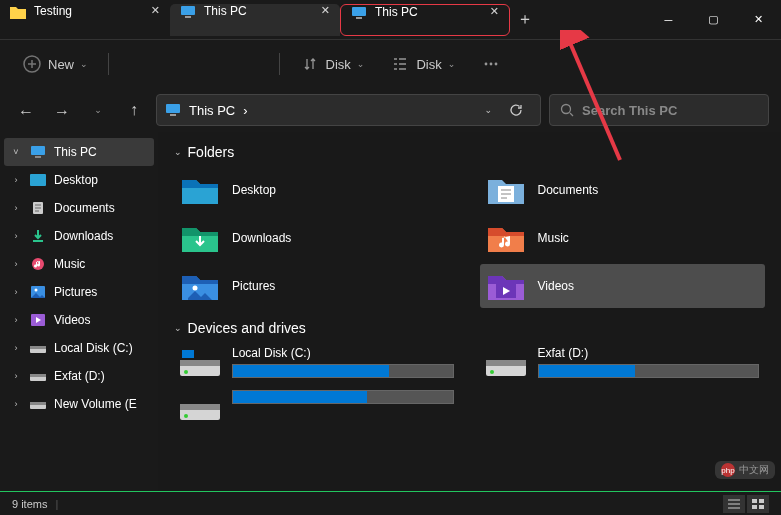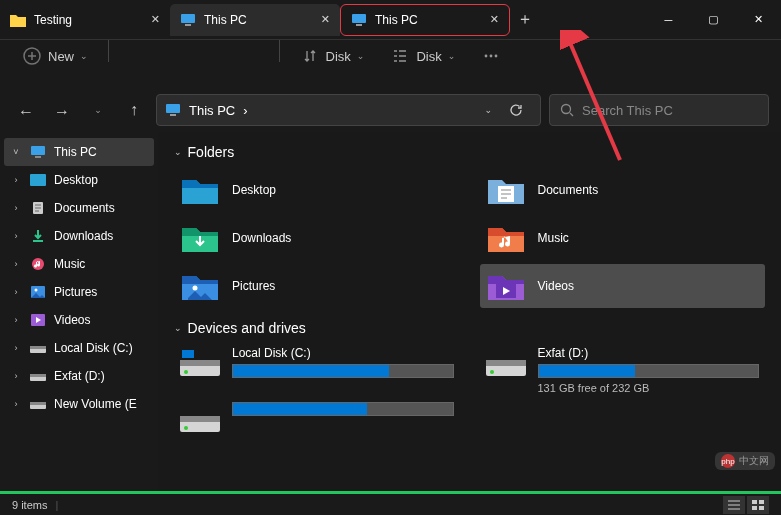--- a/index.html
+++ b/index.html
@@ -1,42 +1,42 @@
 <!DOCTYPE html>
 <html><head>
 <meta charset="utf-8">
 <style>
 * { margin: 0; padding: 0; box-sizing: border-box; font-family: "Segoe UI", Arial, sans-serif; }
 body { width: 781px; height: 515px; background: #1a1a1a; color: #fff; overflow: hidden; position: relative; }
 
 
 .titlebar { height: 40px; display: flex; align-items: center; background: #1a1a1a; border-bottom: 1px solid #333; }
-.tab { display: flex; align-items: center; height: 32px; padding: 0 10px; gap: 8px; font-size: 12px; min-width: 170px; position: relative; }
+.tab { display: flex; align-items: flex-start; height: 32px; padding: 0 10px; gap: 8px; font-size: 12px; min-width: 170px; position: relative; }
 .tab.active { background: #2c2c2c; border-radius: 5px 5px 0 0; }
 .tab.highlighted { border: 1px solid #e63946; border-radius: 6px; }
 .tab-icon { width: 16px; height: 16px; display: flex; align-items: center; justify-content: center; }
 .tab-close { margin-left: auto; font-size: 11px; opacity: 0.8; }
 .tab-add { width: 30px; text-align: center; font-size: 16px; opacity: 0.8; }
 .win-controls { margin-left: auto; display: flex; }
 .win-btn { width: 45px; height: 40px; display: flex; align-items: center; justify-content: center; font-size: 11px; }
 
 
-.toolbar { height: 48px; display: flex; align-items: flex-start; padding: 0 12px; gap: 6px; background: #1a1a1a; }
+.toolbar { height: 48px; display: flex; align-items: center; padding: 0 12px; gap: 6px; background: #1a1a1a; }
 .tb-btn { display: flex; align-items: center; gap: 6px; padding: 6px 10px; font-size: 13px; color: #ccc; border-radius: 4px; }
 .tb-icon { width: 20px; height: 20px; display: flex; align-items: center; justify-content: center; opacity: 0.7; }
 .tb-sep { width: 1px; height: 22px; background: #444; margin: 0 4px; }
 .chev { font-size: 9px; opacity: 0.7; }
 
 
 .navbar { height: 44px; display: flex; align-items: center; padding: 0 12px; gap: 8px; background: #1a1a1a; }
 .nav-btn { width: 28px; height: 28px; display: flex; align-items: center; justify-content: center; color: #ccc; }
 .addr { flex: 1; height: 32px; background: #2c2c2c; border: 1px solid #444; border-radius: 4px; display: flex; align-items: center; padding: 0 8px; gap: 8px; font-size: 13px; }
 .addr-chev { margin-left: auto; }
 .refresh-btn { width: 32px; display: flex; justify-content: center; }
-.search { width: 220px; height: 32px; background: #2c2c2c; border: 1px solid #444; border-radius: 4px; display: flex; align-items: center; padding: 0 10px; gap: 8px; font-size: 13px; color: #888; }
+.search { width: 220px; height: 32px; background: #2c2c2c; border: 1px solid #444; border-radius: 4px; display: flex; align-items: center; padding: 0 10px; gap: 8px; font-size: 13px; color: #888; font-weight: bold; }
 
 
 .main { display: flex; height: calc(100% - 40px - 48px - 44px - 24px); }
 .sidebar { width: 158px; background: #1a1a1a; padding: 6px 4px; overflow: hidden; }
 .sb-item { display: flex; align-items: center; height: 28px; padding: 0 6px; gap: 8px; font-size: 12px; border-radius: 3px; white-space: nowrap; }
 .sb-item.selected { background: #3a3a3a; }
 .sb-exp { width: 12px; font-size: 9px; opacity: 0.7; text-align: center; }
 .sb-icon { width: 16px; height: 16px; display: flex; align-items: center; justify-content: center; }
 
 .content { flex: 1; background: #191919; padding: 8px 16px; overflow: auto; }
@@ -52,29 +52,29 @@
 .drives { display: grid; grid-template-columns: 1fr 1fr; gap: 4px 20px; }
 .drive { display: flex; gap: 12px; padding: 2px 6px; }
 .drive-icon { width: 40px; height: 34px; display: flex; align-items: center; justify-content: center; }
 .drive-info { flex: 1; font-size: 12px; }
 .drive-name { margin-bottom: 4px; }
 .drive-bar { height: 14px; background: #555; border: 1px solid #666; position: relative; margin-bottom: 4px; }
 .drive-fill { height: 100%; background: #0078d4; }
 .drive-free { font-size: 11px; color: #bbb; }
 
 
-.statusbar { height: 24px; display: flex; align-items: center; padding: 0 12px; font-size: 11px; color: #ccc; border-top: 3px solid #22c55e; }
+.statusbar { height: 24px; display: flex; align-items: center; padding: 0 12px; font-size: 11px; color: #ccc; border-top: 1px solid #22c55e; }
 .status-right { margin-left: auto; display: flex; gap: 2px; }
 .status-btn { width: 22px; height: 18px; background: #333; display: flex; align-items: center; justify-content: center; }
 
 
 .arrow { position: absolute; top: 30px; left: 560px; pointer-events: none; }
 
 
-.watermark { position: absolute; right: 6px; bottom: 45px; font-size: 10px; color: #999; background: rgba(120,120,120,0.3); padding: 2px 6px; border-radius: 6px; display: flex; align-items: center; gap: 4px; }
+.watermark { position: absolute; right: 6px; bottom: 36px; font-size: 10px; color: #999; background: rgba(120,120,120,0.3); padding: 2px 6px; border-radius: 6px; display: flex; align-items: center; gap: 4px; }
 
 
 svg { display: block; }
 </style>
 </head>
 <body>
 
 <div class="titlebar">
   <div class="tab">
     <span class="tab-icon">
@@ -422,21 +422,20 @@
               <rect y="12" width="40" height="16" rx="2" fill="#d5d5d5"></rect>
               <rect y="12" width="40" height="6" fill="#888"></rect>
               <circle cx="6" cy="24" r="2" fill="#3c3"></circle>
             </svg>
           </span>
         <div class="drive-info">
           <div class="drive-name">Exfat (D:)</div>
           <div class="drive-bar">
               <div class="drive-fill" style="width:44%"></div>
             </div>
-          <div class="drive-free">131 GB free of 232 GB</div>
         </div>
       </div>
       <div class="drive">
         <span class="drive-icon">
             <svg width="40" height="30" viewBox="0 0 40 30">
               <rect y="12" width="40" height="16" rx="2" fill="#d5d5d5"></rect>
               <rect y="12" width="40" height="6" fill="#888"></rect>
               <circle cx="6" cy="24" r="2" fill="#3c3"></circle>
             </svg>
           </span>

